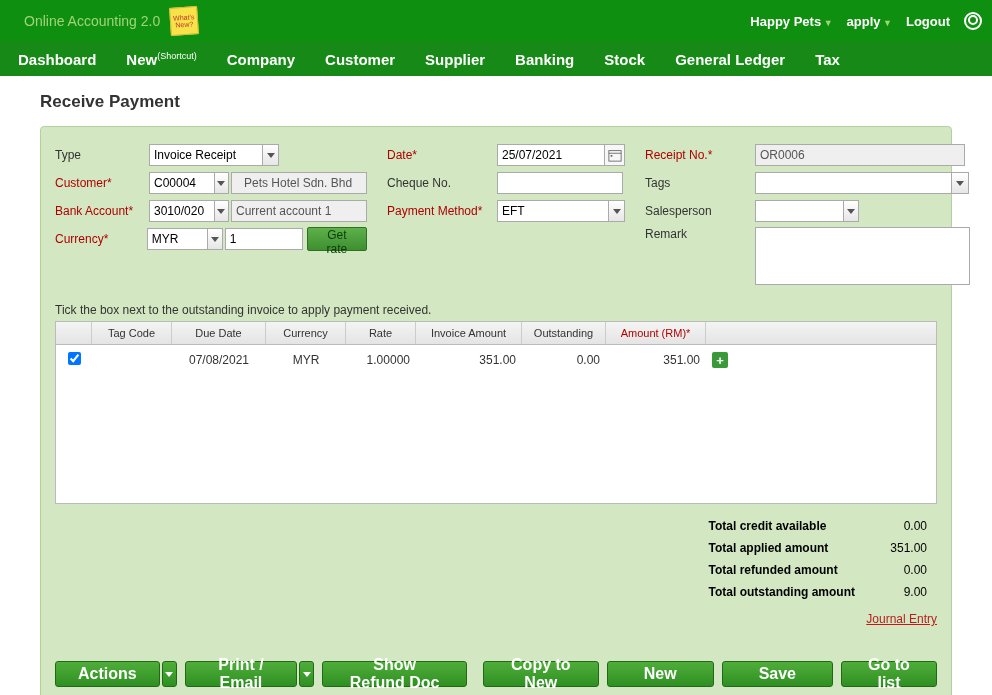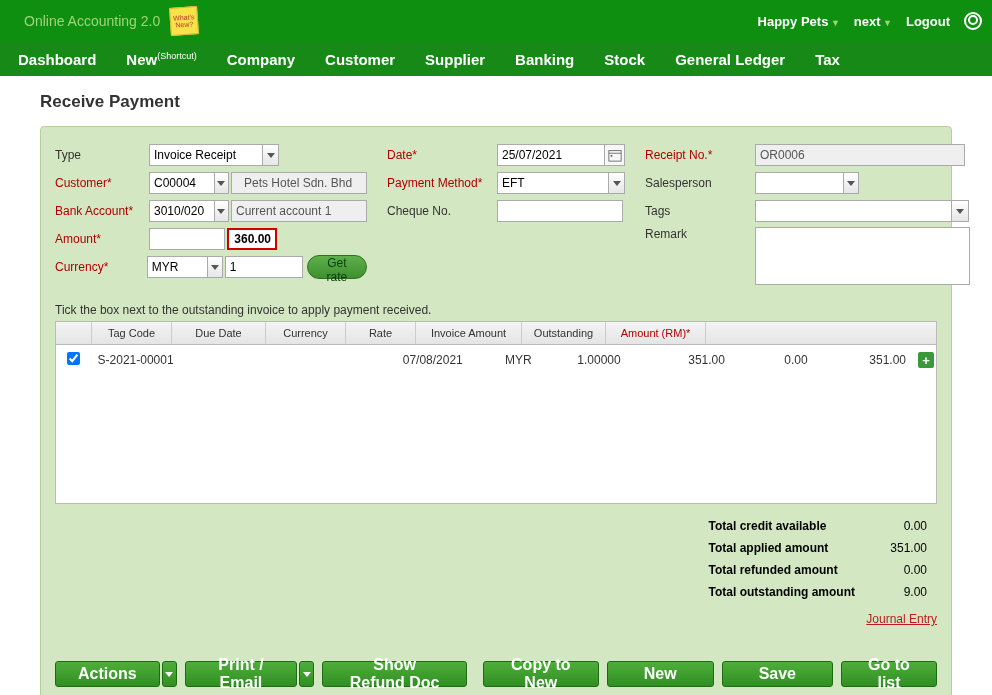--- a/index.html
+++ b/index.html
@@ -34,21 +34,21 @@
   .label.req { color: #b00000; }
   .label2 { width: 110px; color:#333; font-size:12px; }
   .label2.req { color:#b00000;}
   input.fld, select.fld { border:1px solid #aaa; background:#fff; height:22px; padding:1px 4px; font-size:12px; font-family:inherit;}
   input.fld[readonly]{ background:#efefef; color:#555;}
   .combo { position:relative; display:inline-flex;justify-content:center; }
   .combo input { border:1px solid #aaa; height:22px; padding:1px 4px; font-size:12px; width:100%;}
   .combo .arr { width:18px; border:1px solid #aaa; border-left:none; background: linear-gradient(#fff,#e6e6e6); display:flex;align-items:center;justify-content:center; cursor:pointer;}
   .combo .arr::before{content:"";border-left:4px solid transparent;border-right:4px solid transparent;border-top:5px solid #555;}
   .highlight-box { border:2px solid #d10000 !important; text-align:right; padding-right:4px; font-weight:bold;}
-  .getrate { background: linear-gradient(#5eb04b,#3e8f2f); border:1px solid #2f7022; color:#0a3d0a; height:24px; padding:0 8px; margin-left:4px; font-size:12px; cursor:pointer; border-radius:12px;}
+  .getrate { background: linear-gradient(#5eb04b,#3e8f2f); border:1px solid #2f7022; color:#0a3d0a; height:24px; padding:0 8px; margin-left:4px; font-size:12px; cursor:pointer; border-radius:2px;}
   .date-wrap{position:relative; display:inline-flex;}
   .cal-btn{width:20px;height:22px;border:1px solid #aaa;border-left:none;background:#f7f7f7;display:flex;align-items:center;justify-content:center;cursor:pointer;}
   .cal-btn svg{width:14px;height:14px;}
   textarea.fld { border:1px solid #aaa; width:215px; height:58px; resize:none; font-family:inherit; font-size:12px; padding:2px;}
   
   .instruct { font-size:12px; color:#333; margin: 18px 0 4px 0; }
   
   .grid { border:1px solid #bbb; background:#fff; }
   .gh { display:flex; background:linear-gradient(#f4f4f4,#e4e4e4); border-bottom:1px solid #bbb; font-size:11px; color:#333;}
   .gh > div { border-right:1px solid #ccc; padding:5px 6px; text-align:center;}
@@ -85,21 +85,21 @@
   .spacer{flex:1;}
 </style>
 </head>
 <body>
 
 <div class="topbar">
   <span class="tagline">Online Accounting 2.0</span>
   <div class="sticky-note">What's New?</div>
   <div class="topbar-right">
     <span class="dd">Happy Pets</span>
-    <span class="dd">next</span>
+    <span class="dd">apply</span>
     <span>Logout</span>
     <span class="user-icon"></span>
   </div>
 </div>
 
 <div class="navbar">
   <a>Dashboard</a>
   <a><span>New</span><sup>(Shortcut)</sup></a>
   <a>Company</a>
   <a>Customer</a>
@@ -135,25 +135,20 @@
         </div>
         <div class="row">
           <span class="label req">Bank Account*</span>
           <div class="combo" style="width:80px">
               <input value="3010/020" style="">
               <span class="arr"></span>
             </div>
           <input class="fld" readonly="" style="width: 136px; margin-left: 2px;" value="Current account 1">
         </div>
         <div class="row">
-          <span class="label req">Amount*</span>
-          <input class="fld" style="width: 76px;">
-          <input class="fld highlight-box" style="width: 50px; margin-left: 2px;" value="360.00">
-        </div>
-        <div class="row">
           <span class="label req">Currency*</span>
           <div class="combo" style="width:78px">
               <input value="MYR" style="">
               <span class="arr"></span>
             </div>
           <input class="fld" style="width: 78px; margin-left: 2px;" value="1">
           <button class="getrate">Get rate</button>
         </div>
       </div>
 
@@ -165,47 +160,47 @@
             <span class="cal-btn">
                 <svg viewBox="0 0 16 16">
                   <rect x="1" y="3" width="14" height="12" fill="none" stroke="#666"></rect>
                   <line x1="1" y1="6" x2="15" y2="6" stroke="#666"></line>
                   <rect x="3" y="8" width="2" height="2" fill="#666"></rect>
                 </svg>
               </span>
           </div>
         </div>
         <div class="row">
+          <span class="label2">Cheque No.</span>
+          <input class="fld" style="width: 126px;" value="">
+        </div>
+        <div class="row">
           <span class="label2 req">Payment Method*</span>
           <div class="combo" style="width:128px">
               <input value="EFT" style="">
               <span class="arr"></span>
             </div>
         </div>
-        <div class="row">
-          <span class="label2">Cheque No.</span>
-          <input class="fld" style="width: 126px;" value="">
-        </div>
       </div>
 
       <div class="col">
         <div class="row">
           <span class="label2 req">Receipt No.*</span>
           <input class="fld" readonly="" style="width: 210px;" value="OR0006">
         </div>
         <div class="row">
+          <span class="label2">Tags</span>
+          <div class="combo" style="width:214px">
+              <input value="" style="">
+              <span class="arr"></span>
+            </div>
+        </div>
+        <div class="row">
           <span class="label2">Salesperson</span>
           <div class="combo" style="width:104px">
-              <input value="" style="">
-              <span class="arr"></span>
-            </div>
-        </div>
-        <div class="row">
-          <span class="label2">Tags</span>
-          <div class="combo" style="width:214px">
               <input value="" style="">
               <span class="arr"></span>
             </div>
         </div>
         <div class="row" style="height:auto;align-items:flex-start;padding-top:2px">
           <span class="label2">Remark</span>
           <textarea class="fld" style=""></textarea>
         </div>
       </div>
     </div>
@@ -219,21 +214,20 @@
         <div class="c-cur">Currency</div>
         <div class="c-rate">Rate</div>
         <div class="c-iamt">Invoice Amount</div>
         <div class="c-out">Outstanding</div>
         <div class="c-amt amt">Amount (RM)*</div>
         <div class="c-act"></div>
       </div>
       <div class="gbody">
         <div class="gr">
           <div class="c-chk"><input type="checkbox" checked="" style=""></div>
-          <div class="c-inv" style="text-align:left">S-2021-00001</div>
           <div class="c-tag"></div>
           <div class="c-due">07/08/2021</div>
           <div class="c-cur">MYR</div>
           <div class="c-rate">1.00000</div>
           <div class="c-iamt">351.00</div>
           <div class="c-out">0.00</div>
           <div class="c-amt">351.00</div>
           <div class="c-act"><span class="plus-btn">+</span></div>
         </div>
       </div>

